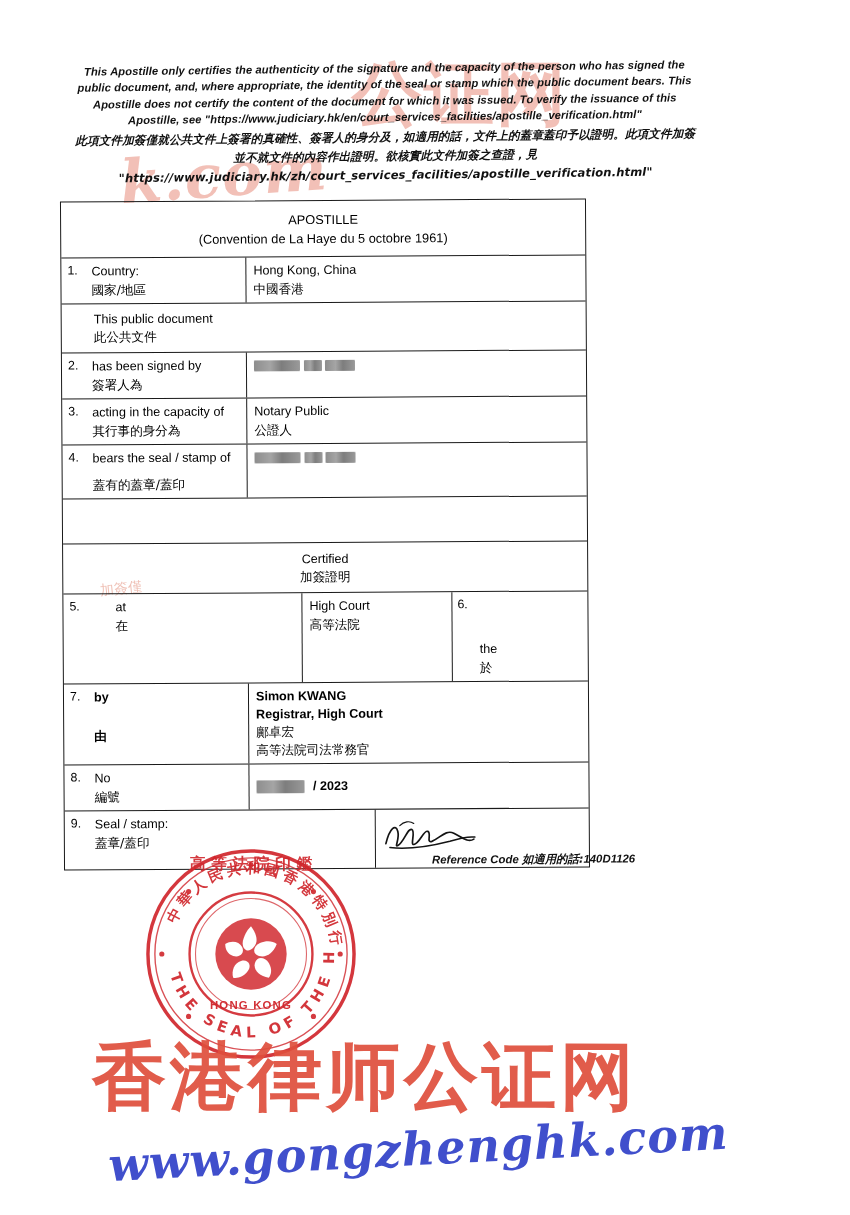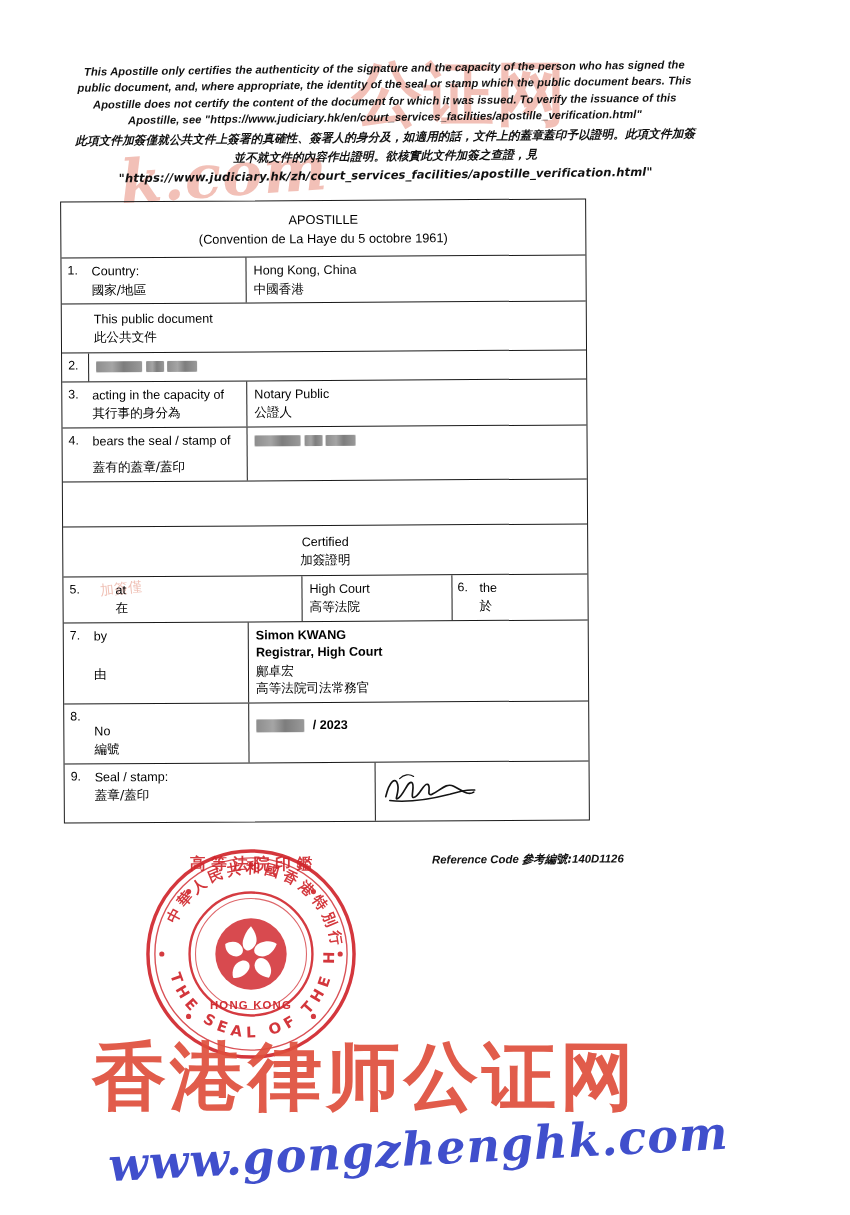--- a/index.html
+++ b/index.html
@@ -160,34 +160,35 @@
     font-size: 12.4px;
     box-sizing: border-box;
   }
   .split .lbl-b {
     flex: 0 0 44px;
     width: 44px;
     padding: 5px 0;
     font-size: 12.6px;
     line-height: 17.5px;
     box-sizing: border-box;
+    margin-top: 44px;
   }
   .split .val-b {
     flex: 1 1 auto;
     border-left: 1.3px solid #1a1a1a;
     padding: 5px 7px;
     font-size: 12.6px;
     line-height: 17.5px;
     box-sizing: border-box;
   }
 
   .by-row .val { min-height: 74px; }
-  .by-row .lbl { min-height: 74px; }
-
-  .no-row .lbl { min-height: 36px; margin-top: 14px; }
+  .by-row .lbl { min-height: 74px; font-weight: bold; }
+
+  .no-row .lbl { min-height: 36px; }
   .no-row .val { min-height: 36px; padding-top: 14px; }
 
   
   .seal-row {
     display: flex;
     min-height: 58px;
   }
   .seal-row .c1 {
     flex: 0 0 26px;
     padding: 5px 0 0 6px;
@@ -335,20 +336,24 @@
       </div>
     </div>
 
     <div class="public-doc">
       <div>This public document</div>
       <div class="zh-t">此公共文件</div>
     </div>
 
     <div class="row">
       <div class="num">2.</div>
+      <div class="lbl">
+        <div>has been signed by</div>
+        <div class="zh-t">簽署人為</div>
+      </div>
       <div class="val">
         <span class="redact w1"></span>
         <span class="redact w2"></span>
         <span class="redact w3"></span>
       </div>
     </div>
 
     <div class="row">
       <div class="num">3.</div>
       <div class="lbl">
@@ -436,21 +441,21 @@
           <path d="M10 34 C26 36, 50 33, 70 28 C80 25, 88 23, 95 24" fill="none" stroke="#141414" stroke-width="1.5" stroke-linecap="round"></path>
           <path d="M20 12 C24 8, 30 7, 34 10" fill="none" stroke="#141414" stroke-width="1.2" stroke-linecap="round"></path>
         </svg>
       </div>
     </div>
 
   </div>
 
   <div class="refcode">
     <span>Reference Code</span>
-    <span class="zh-ref">參考編號:</span><span>140D1126</span>
+    <span class="zh-ref">如適用的話:</span><span>140D1126</span>
   </div>
 
   <svg class="stamp" viewBox="0 0 220 220">
     <circle cx="110" cy="110" r="104" fill="none" stroke="#d0262c" stroke-width="3.5" opacity="0.92"></circle>
     <circle cx="110" cy="110" r="97" fill="none" stroke="#d0262c" stroke-width="1.4" opacity="0.8"></circle>
     <circle cx="110" cy="110" r="62" fill="none" stroke="#d0262c" stroke-width="2.4" opacity="0.9"></circle>
     <circle cx="110" cy="110" r="56" fill="none" stroke="#d0262c" stroke-width="1.1" opacity="0.7"></circle>
 
     <g opacity="0.95" fill="#d0262c">
       <circle cx="110" cy="110" r="36" fill="#d0262c" opacity="0.88"></circle>

